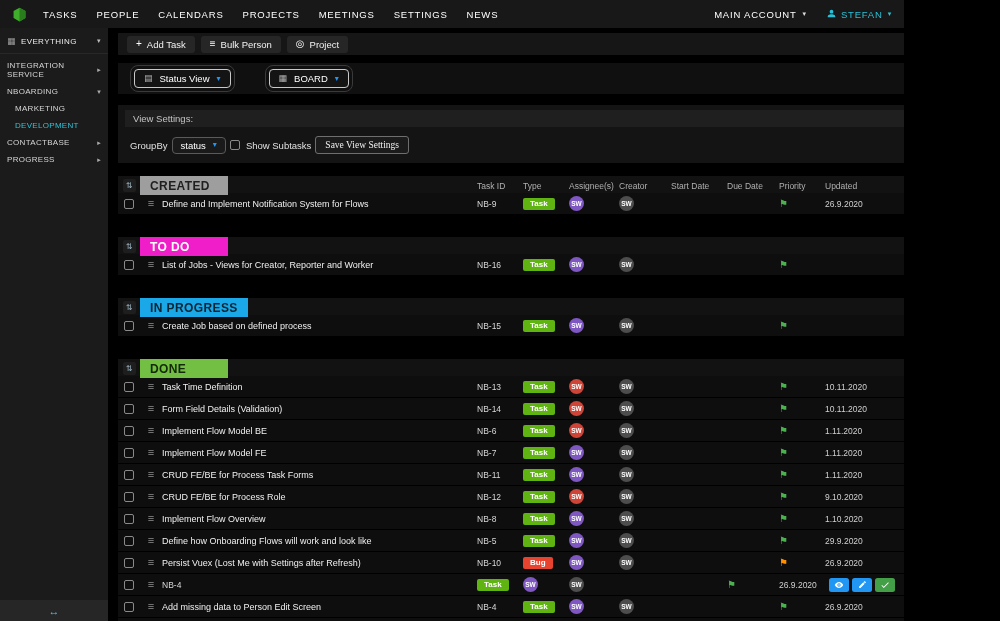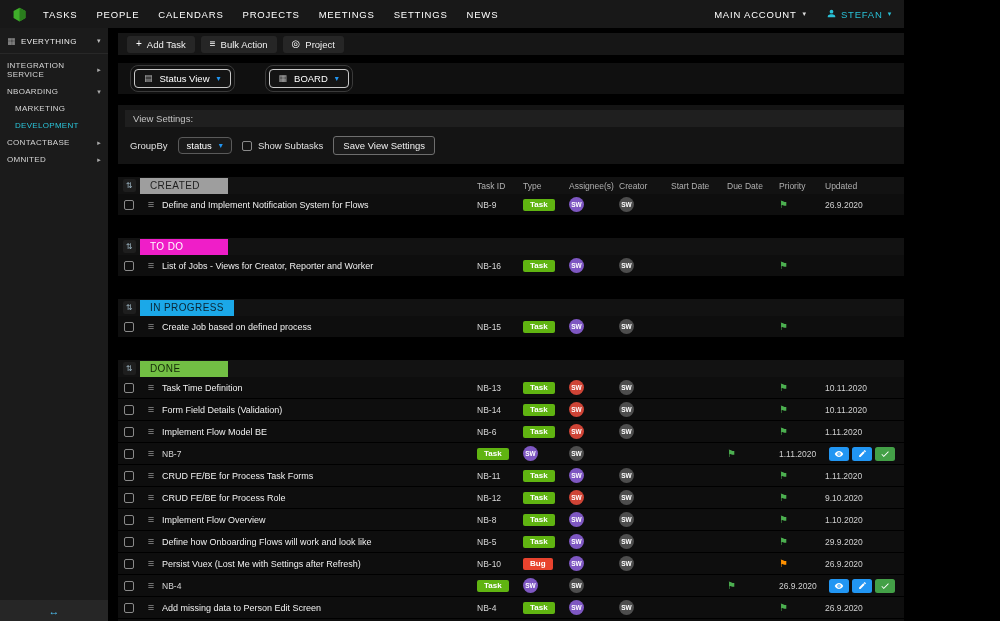--- a/index.html
+++ b/index.html
@@ -36,35 +36,35 @@
   .toolbar-strip{margin-top:5px;background:#161616;height:22px;display:flex;align-items:center;gap:6px;padding:0 9px;}
   .btn{display:flex;align-items:center;gap:5px;background:#262626;border:none;border-radius:3px;color:#f0f0f0;font-size:9.5px;padding:3px 9px;cursor:pointer;}
   .b-icon{font-size:10px;color:#fff;line-height:1;}
   .selector-strip{margin-top:8px;background:#101010;height:31px;display:flex;align-items:center;gap:38px;padding:0 16px;}
   .select-box{display:flex;align-items:center;gap:7px;background:#141414;border:1px solid #c9c9c9;border-radius:4px;padding:3px 9px;font-size:9.5px;color:#fff;cursor:pointer;}
   .ring{outline:1px solid #3a3a3a;outline-offset:3px;}
   .sel-icon{color:#b0b0b0;font-size:9px;line-height:1;}
   .chev{color:#2196f3;font-size:8px;line-height:1;}
   .view-settings{margin-top:11px;background:#141414;padding:5px 7px 9px;}
   .vs-header{background:#1f1f1f;color:#c4c4c4;font-size:9.5px;padding:3px 8px;}
-  .vs-controls{display:flex;align-items:center;gap:10px;margin-top:9px;padding:0 5px;}
+  .vs-controls{display:flex;align-items:center;gap:4px;margin-top:9px;padding:0 5px;}
   .vs-label{font-size:9.5px;color:#e0e0e0;}
   .select-box.small{border:1px solid #5a5a5a;background:#1a1a1a;padding:2px 8px;}
   .checkbox-wrap{display:flex;align-items:center;gap:6px;font-size:9.5px;color:#e0e0e0;cursor:pointer;}
   .checkbox{width:10px;height:10px;border:1px solid #8a8a8a;border-radius:2px;background:transparent;display:inline-block;}
-  .btn.outline{background:#1b1b1b;border:1px solid #6e6e6e;}
+  .btn.outline{background:#1b1b1b;border:1px solid #6e6e6e;font-family:Liberation Serif, serif;}
 
   
   .groups{margin-top:13px;}
   .group{margin-bottom:22px;}
   .grid{display:grid;grid-template-columns:22px 22px 1fr 46px 46px 50px 52px 56px 52px 46px 74px 76px;align-items:center;}
   .group-header{background:#121212;height:17px;font-size:8.5px;color:#b0b0b0;}
   .sorticon-box{display:flex;align-items:center;justify-content:center;}
   .sorticon-box .glyph{background:#1e1e1e;color:#9db6c4;width:13px;height:13px;display:flex;align-items:center;justify-content:center;font-size:8px;border-radius:2px;cursor:pointer;}
-  .status-label{grid-column:2/4;justify-self:start;font-size:10px;font-weight:normal;letter-spacing:.4px;padding:2.5px 10px;min-width:88px;}
+  .status-label{grid-column:2/4;justify-self:start;font-size:12px;font-weight:bold;letter-spacing:.4px;padding:2.5px 10px;min-width:88px;}
   .col-h{overflow:hidden;white-space:nowrap;}
   .col-h.right{text-align:right;padding-right:10px;}
   .t-row{background:#0e0e0e;height:22px;border-bottom:1px solid #000;font-size:9px;color:#ececec;}
   .cell{overflow:hidden;white-space:nowrap;}
   .cbox{display:flex;justify-content:center;}
   .handle{color:#8f8f8f;font-size:11px;text-align:center;cursor:grab;line-height:1;}
   .name{font-size:9px;color:#f0f0f0;padding-right:6px;}
   .id{color:#d8d8d8;font-size:8.5px;}
   .badge{display:inline-block;padding:1.5px 7px;border-radius:2px;color:#fff;font-size:8px;font-weight:bold;}
   .badge:empty{display:none;}
@@ -140,40 +140,40 @@
           <span class="side-label">DEVELOPMENT</span>
 
         </div>
 
         <div class="side-item" data-child="false" data-active="false" data-chev="right">
           <span class="side-label">CONTACTBASE</span>
           <span class="side-chev"></span>
         </div>
 
         <div class="side-item" data-child="false" data-active="false" data-chev="right">
-          <span class="side-label">OMNITED</span>
+          <span class="side-label">PROGRESS</span>
           <span class="side-chev"></span>
         </div>
 
     </div>
     <div class="side-collapse">
       <span>↔</span>
     </div>
   </aside>
 
   <main class="main">
 
     <div class="toolbar-strip">
       <button class="btn">
         <span class="b-icon">+</span>
         <span>Add Task</span>
       </button>
       <button class="btn">
         <span class="b-icon">≡</span>
-        <span>Bulk Action</span>
+        <span>Bulk Person</span>
       </button>
       <button class="btn">
         <span class="b-icon">◎</span>
         <span>Project</span>
       </button>
     </div>
 
     <div class="selector-strip">
       <div class="select-box ring">
         <span class="sel-icon">▤</span>
@@ -499,20 +499,21 @@
                 </svg>
               </button>
               </span>
             </div>
 
             <div class="grid t-row">
               <span class="cell cbox">
               <span class="checkbox"></span>
             </span>
               <span class="cell handle">≡</span>
+              <span class="cell name">Implement Flow Model FE</span>
               <span class="cell id">NB-7</span>
               <span class="cell"><span class="badge" style="background: rgb(96, 180, 17);">Task</span></span>
               <span class="cell">
               <span class="avatar" style="background: rgb(126, 87, 194);">SW</span>
             </span>
               <span class="cell">
               <span class="avatar" style="background: rgb(77, 77, 77);">SW</span>
             </span>
               <span class="cell date"></span>
               <span class="cell date"></span>

